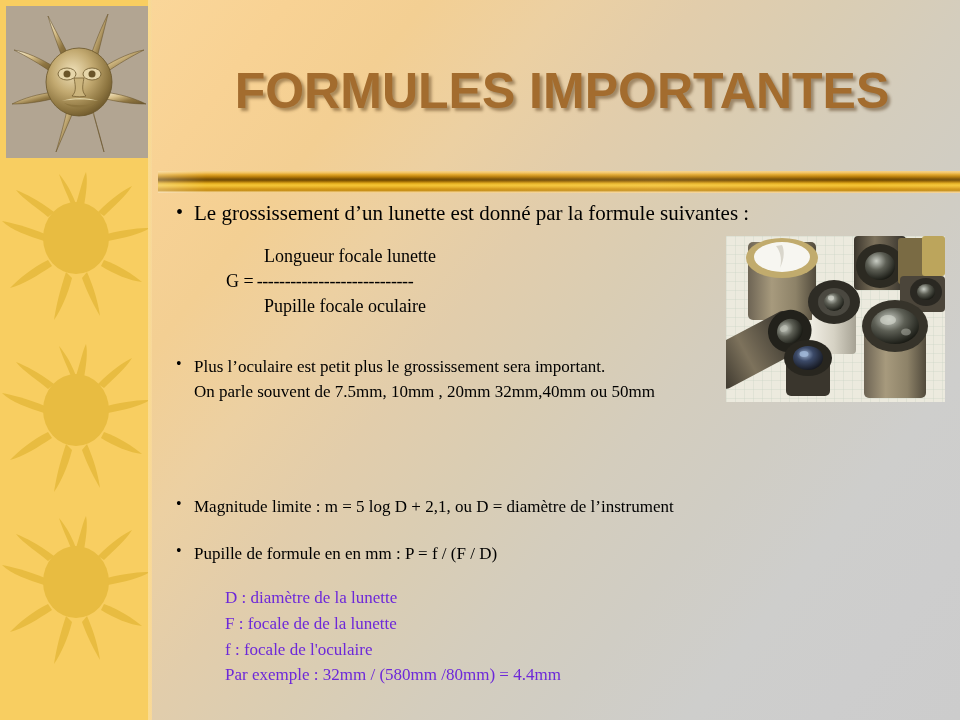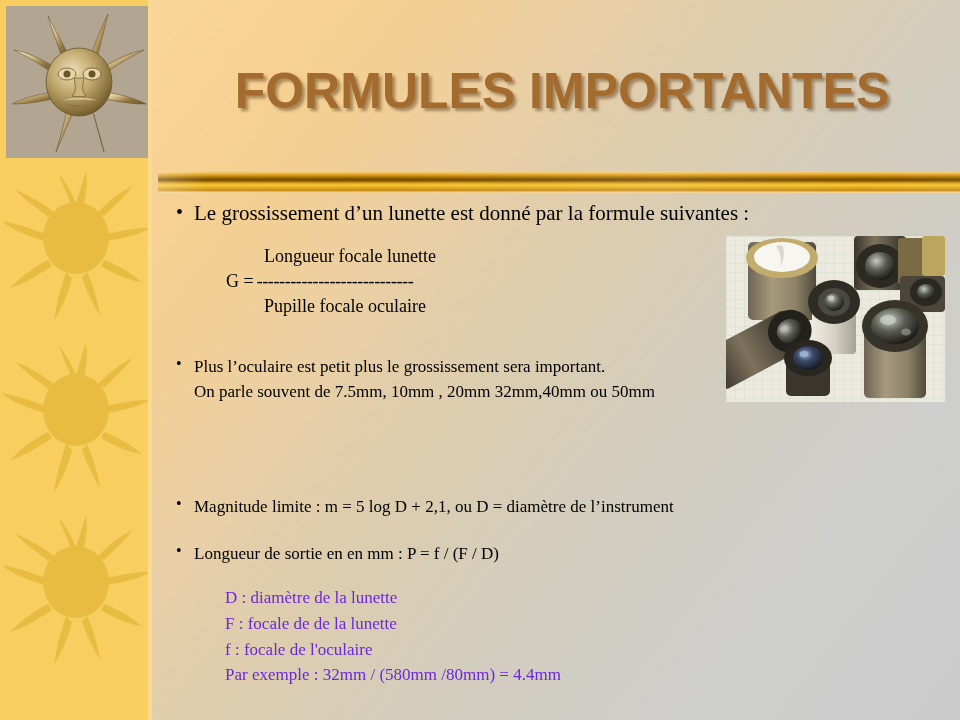--- a/index.html
+++ b/index.html
@@ -417,21 +417,21 @@
 On parle souvent de 7.5mm, 10mm , 20mm 32mm,40mm  ou 50mm</span>
   </div>
 
   <div class="bullet-row" id="b3">
     <span class="bullet-dot">•</span>
     <span class="bullet-text">Magnitude  limite  :  m = 5 log D + 2,1, ou D = diamètre  de l’instrument</span>
   </div>
 
   <div class="bullet-row" id="b4">
     <span class="bullet-dot">•</span>
-    <span class="bullet-text">Longueur  de sortie en en mm : P = f / (F / D)</span>
+    <span class="bullet-text">Pupille  de formule en en mm : P = f / (F / D)</span>
   </div>
 
   <div id="defs">D : diamètre  de la  lunette
 F : focale de de la lunette
 f : focale de l'oculaire
 Par exemple : 32mm  / (580mm /80mm)  = 4.4mm</div>
 
 </div>
 
 </body></html>

